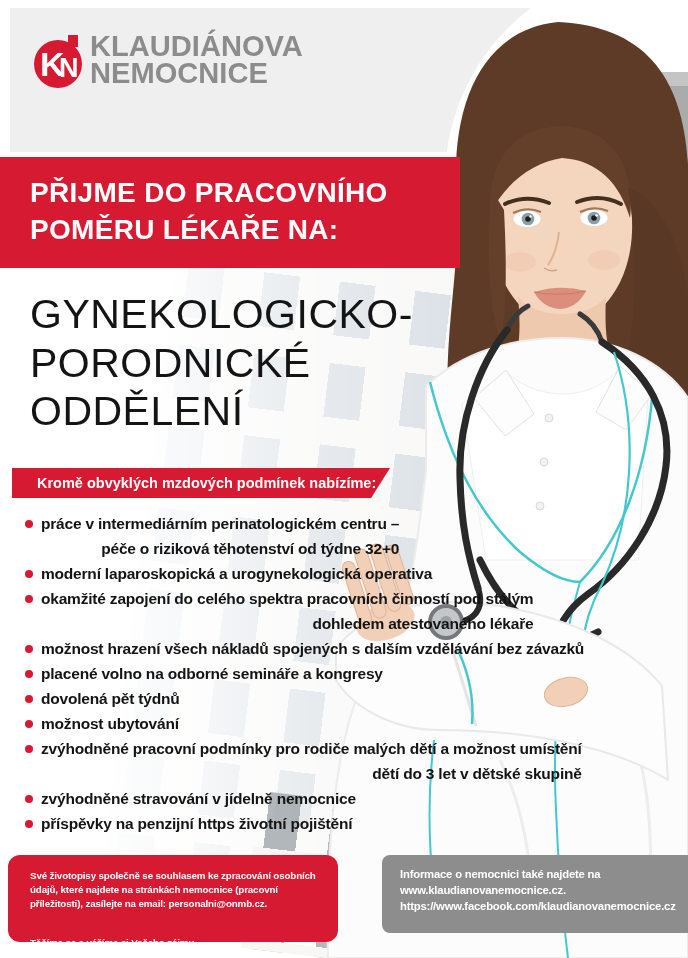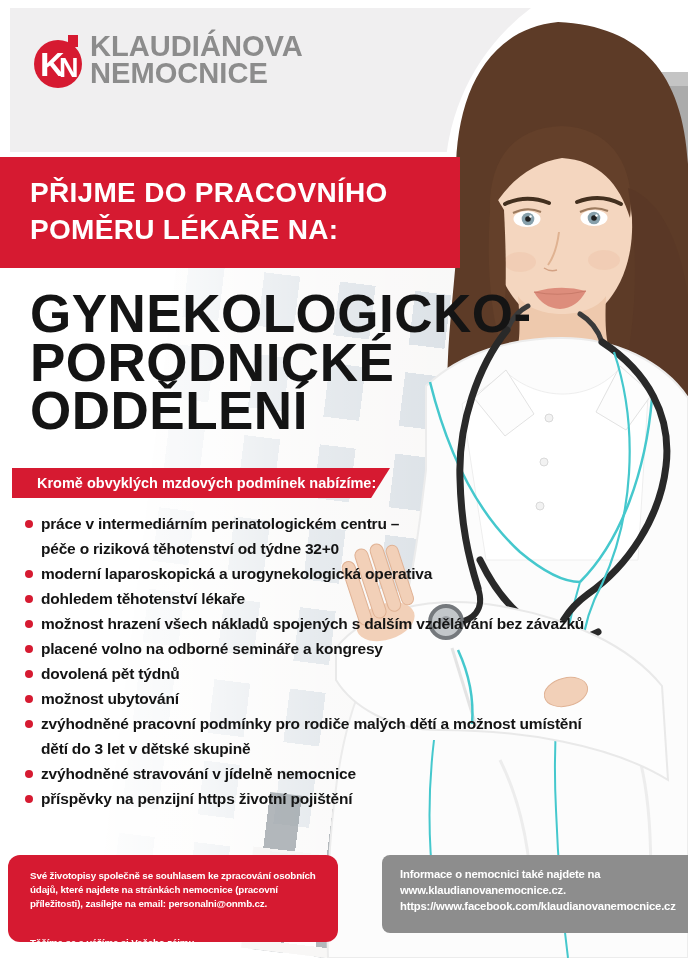--- a/index.html
+++ b/index.html
@@ -70,35 +70,35 @@
   
   .banner{
     position:absolute;left:0;top:157px;width:460px;height:111px;
     background:var(--red);color:#fff;
     padding:17px 14px 0 30px;
     font-weight:bold;font-size:28px;line-height:37px;letter-spacing:.3px;
   }
   
   .big-title{
     position:absolute;left:30px;top:290px;
-    color:var(--ink);font-weight:bold;font-size:53px;line-height:48.5px;
+    color:var(--ink);font-weight:normal;font-size:41px;line-height:48.5px;
     letter-spacing:.5px;
   }
   
   .benefits-strip{
     position:absolute;left:12px;top:468px;width:378px;height:30px;
     background:var(--red);
     clip-path:polygon(0 0,100% 0,95% 100%,0 100%);
     color:#fff;font-weight:bold;font-size:14.5px;line-height:30px;
     padding-left:25px;
   }
   .benefits-list{
     position:absolute;left:25px;top:511px;width:650px;list-style:none;
   }
-  .benefits-list li{display:flex;}
+  .benefits-list li{display:flex;text-align:right;}
   .benefits-list .dot{
     flex:none;width:8px;height:8px;border-radius:50%;
     background:var(--red);margin:8.5px 8px 0 0;
   }
   .benefits-list .lines{
     color:var(--ink);font-weight:bold;font-size:15.5px;line-height:25px;
     letter-spacing:-.2px;
   }
   
   .contact-box{
@@ -248,21 +248,22 @@
       </li>
       <li>
         <span class="dot"></span>
         <div class="lines">
           <div>moderní laparoskopická a urogynekologická operativa</div>
         </div>
       </li>
       <li>
         <span class="dot"></span>
         <div class="lines">
-          <div>dohledem těhotenství lékaře</div>
+          <div>okamžité zapojení do celého spektra pracovních činností pod stálým</div>
+          <div>dohledem atestovaného lékaře</div>
         </div>
       </li>
       <li>
         <span class="dot"></span>
         <div class="lines">
           <div>možnost hrazení všech nákladů spojených s dalším vzdělávání bez závazků</div>
         </div>
       </li>
       <li>
         <span class="dot"></span>

